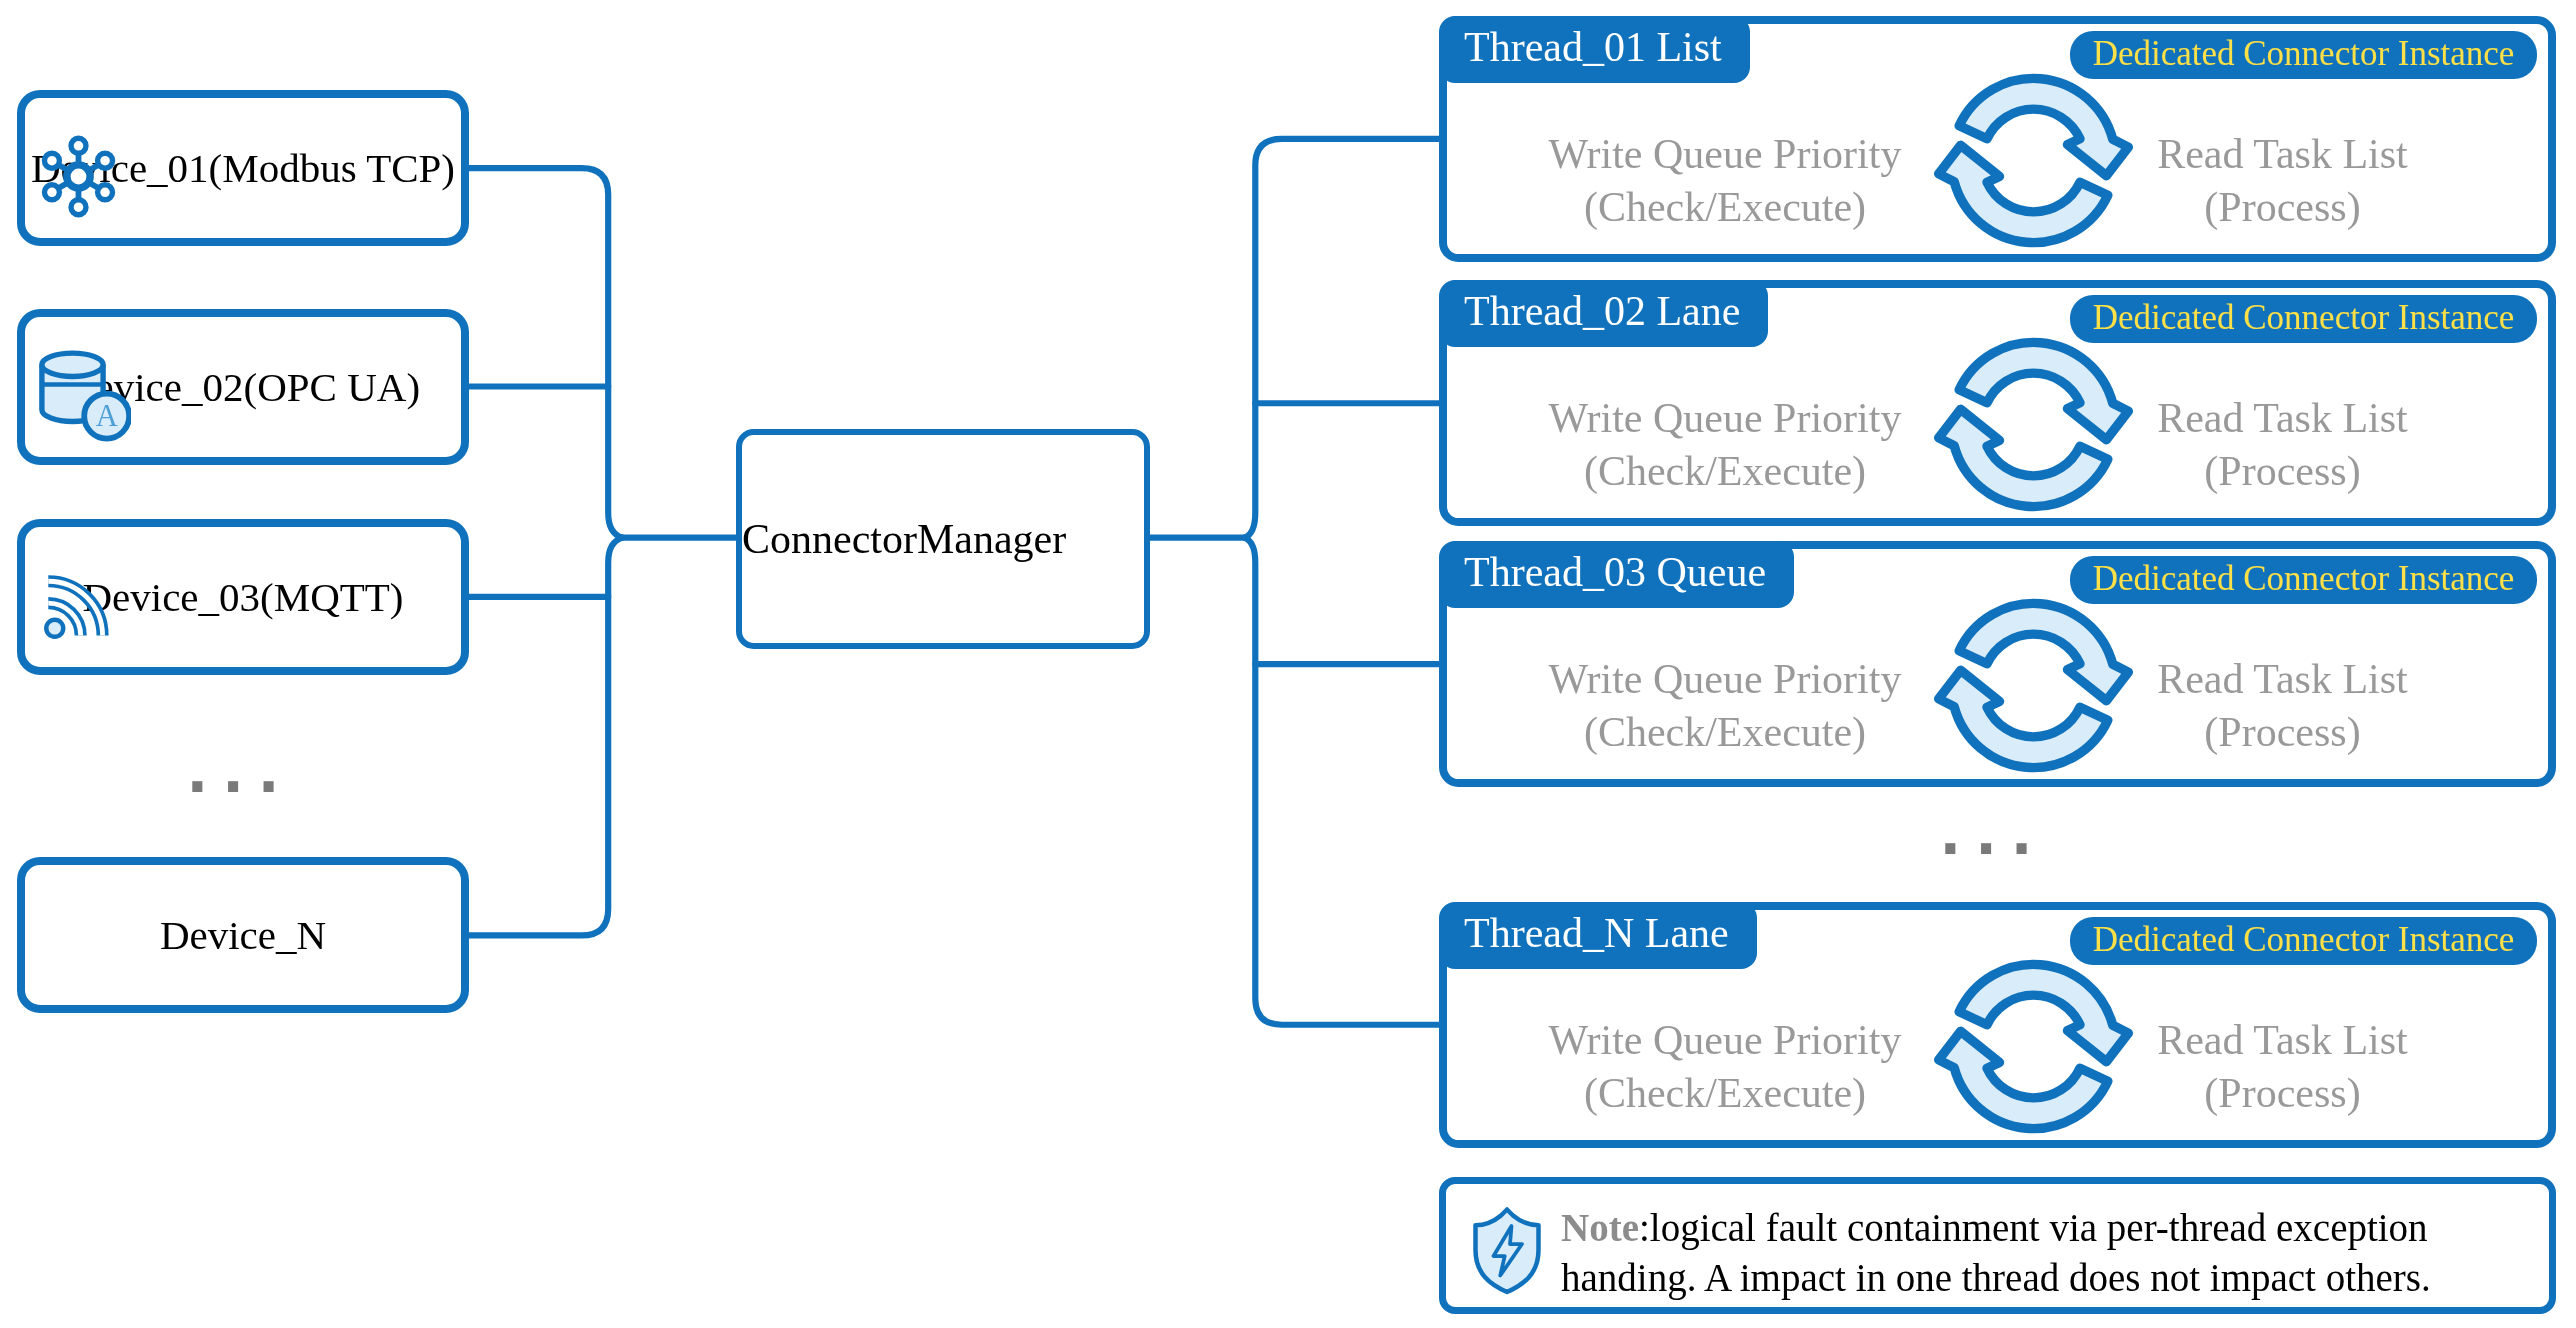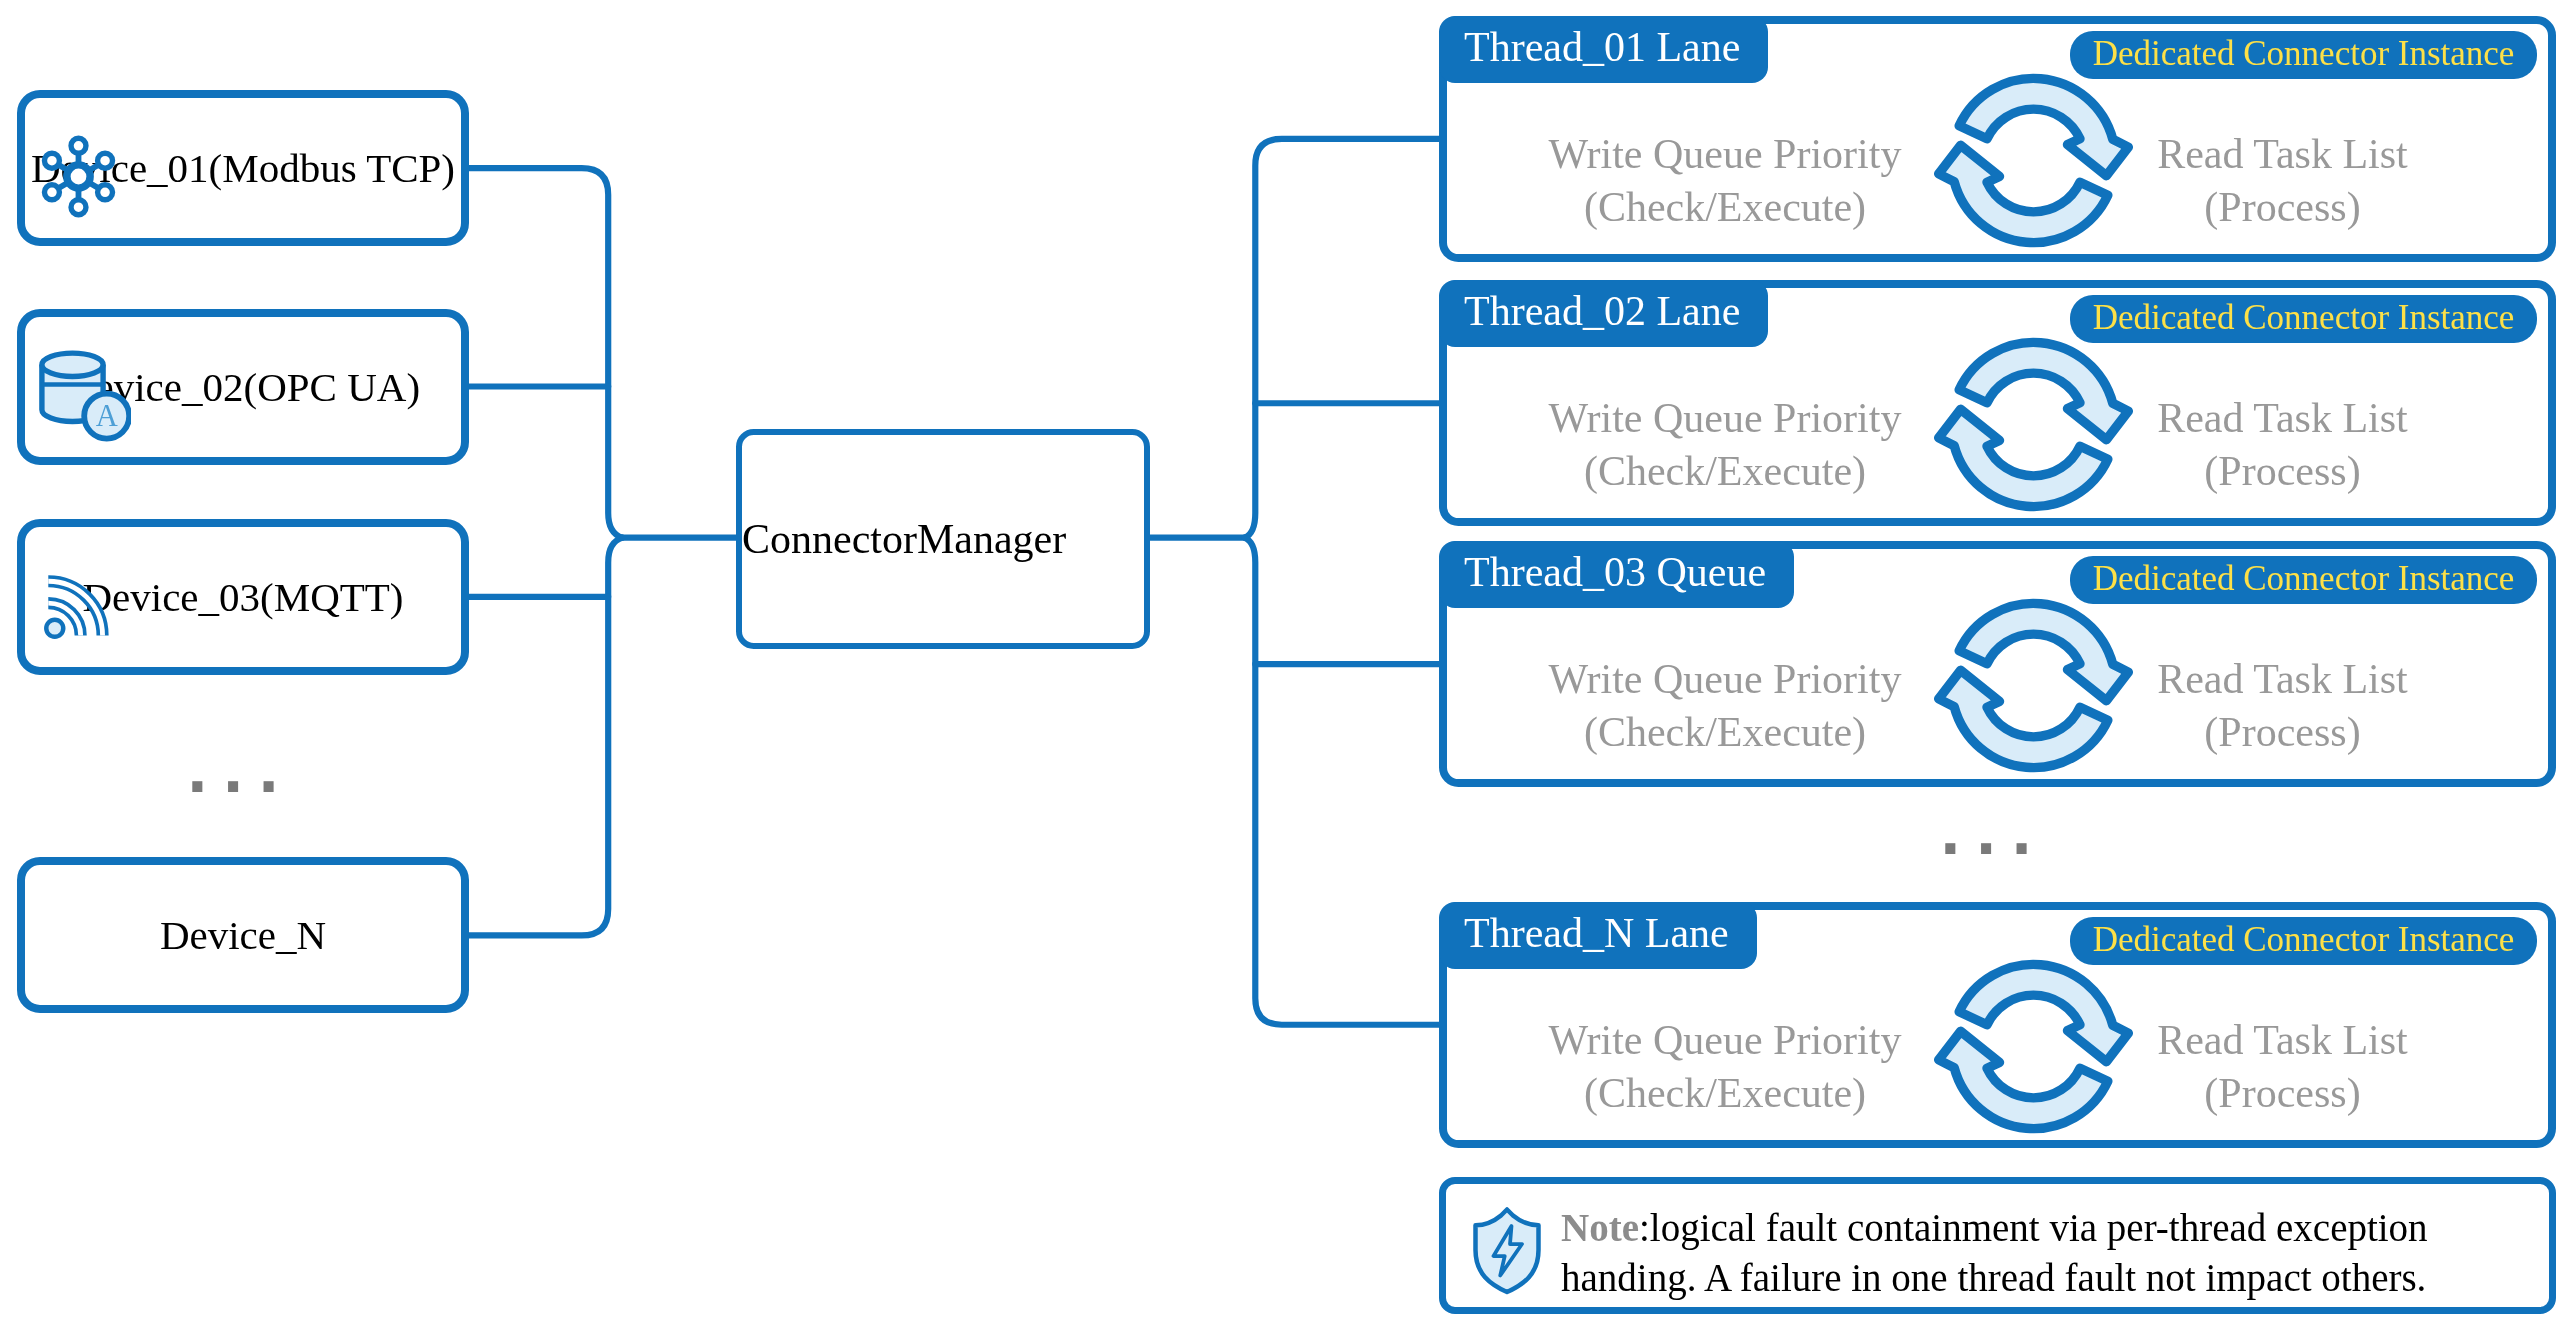--- a/index.html
+++ b/index.html
@@ -134,21 +134,21 @@
 
   <div class="box device" style="top:857px;">
     <div>Device_N</div>
   </div>
 
   <div class="box cm">
     <div>ConnectorManager</div>
   </div>
 
   <div class="box lane" style="top:16px;">
-    <div class="lane-tab">Thread_01 Lane</div>
+    <div class="lane-tab">Thread_01 List</div>
     <div class="lane-badge">Dedicated Connector Instance</div>
     <div class="lane-text wq">
       <div>Write Queue Priority</div>
       <div>(Check/Execute)</div>
     </div>
     <svg class="sync" viewBox="0 0 120 120">
         <use href="#sym-sync"></use>
       </svg>
     <div class="lane-text rt">
       <div>Read Task List</div>
@@ -207,18 +207,18 @@
   </div>
 
   <div class="box note">
     <svg class="shield" viewBox="0 0 100 120">
         <use href="#sym-shield"></use>
       </svg>
     <div class="note-text">
       <div>
         <span class="note-label">Note</span><span>:logical fault containment via per-thread exception</span>
       </div>
-      <div>handing. A failure in one thread fault not impact others.</div>
+      <div>handing. A impact in one thread does not impact others.</div>
     </div>
   </div>
 
 </div>
 
 
 </body></html>

